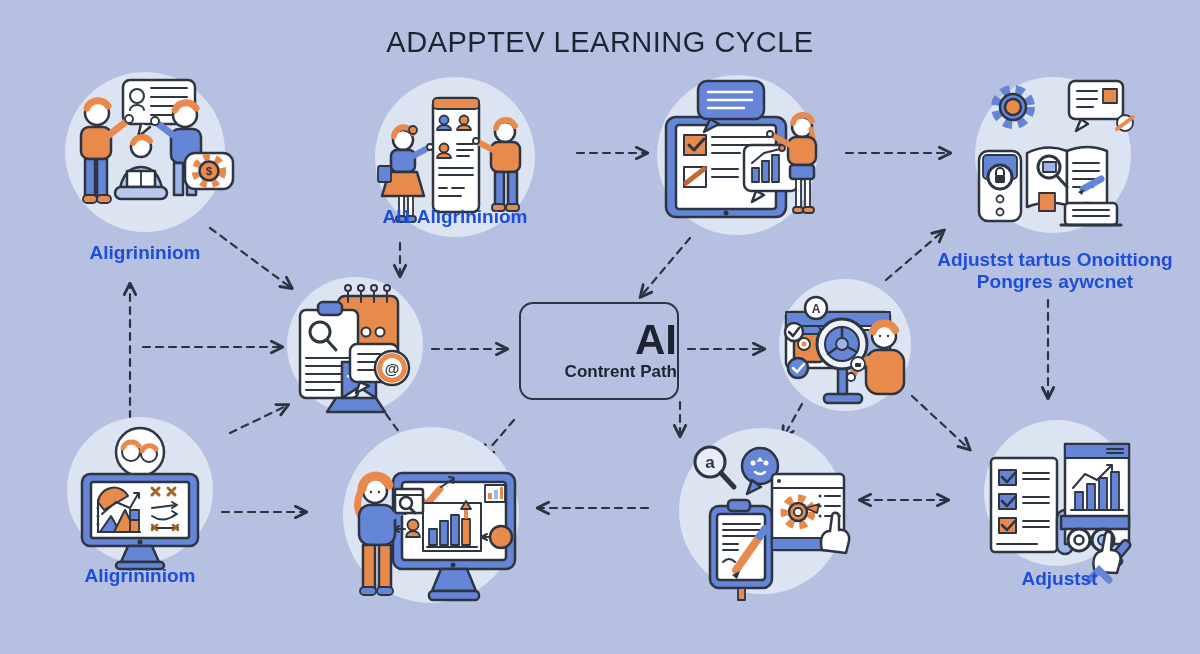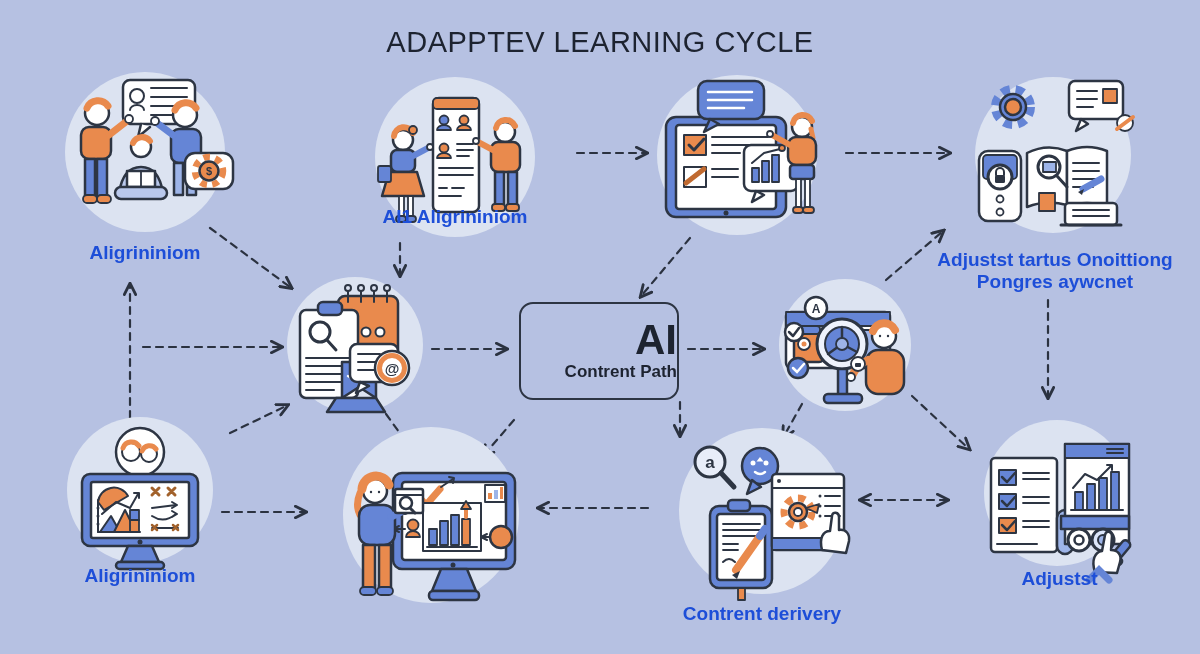--- a/index.html
+++ b/index.html
@@ -524,21 +524,20 @@
         <circle class="fD" cx="148" cy="84" r="1.5"></circle>
         <circle class="fD" cx="148" cy="94" r="1.5"></circle>
         <line class="s2" x1="153" y1="74" x2="168" y2="74"></line>
         <line class="s2" x1="153" y1="84" x2="168" y2="84"></line>
         <line class="s2" x1="153" y1="94" x2="168" y2="94"></line>
       </g>
       <g>
         <path class="fW s25" d="M150,128 c-3,-12 1,-19 8,-19 l2,-15 c0.5,-5 7,-4 7,1 l0,13 c7,-1 11,4 10,11 l-3,12 z"></path>
       </g>
     </svg>
-    <figcaption class="label" style="top:181px">Contrent derivery</figcaption>
   </figure>
 
   <figure class="node" style="left:977px;top:414px;width:165px;height:172px">
     <svg width="165" height="166" viewBox="0 0 165 166">
       <circle class="bg" cx="80" cy="79" r="73"></circle>
       <g>
         <rect class="fW s25" x="14" y="44" width="66" height="94" rx="4"></rect>
         <rect class="fB s2" x="22" y="56" width="17" height="15"></rect>
         <path class="fN s25" d="M25,63 l5,5 l8,-9"></path>
         <rect class="fB s2" x="22" y="80" width="17" height="15"></rect>

